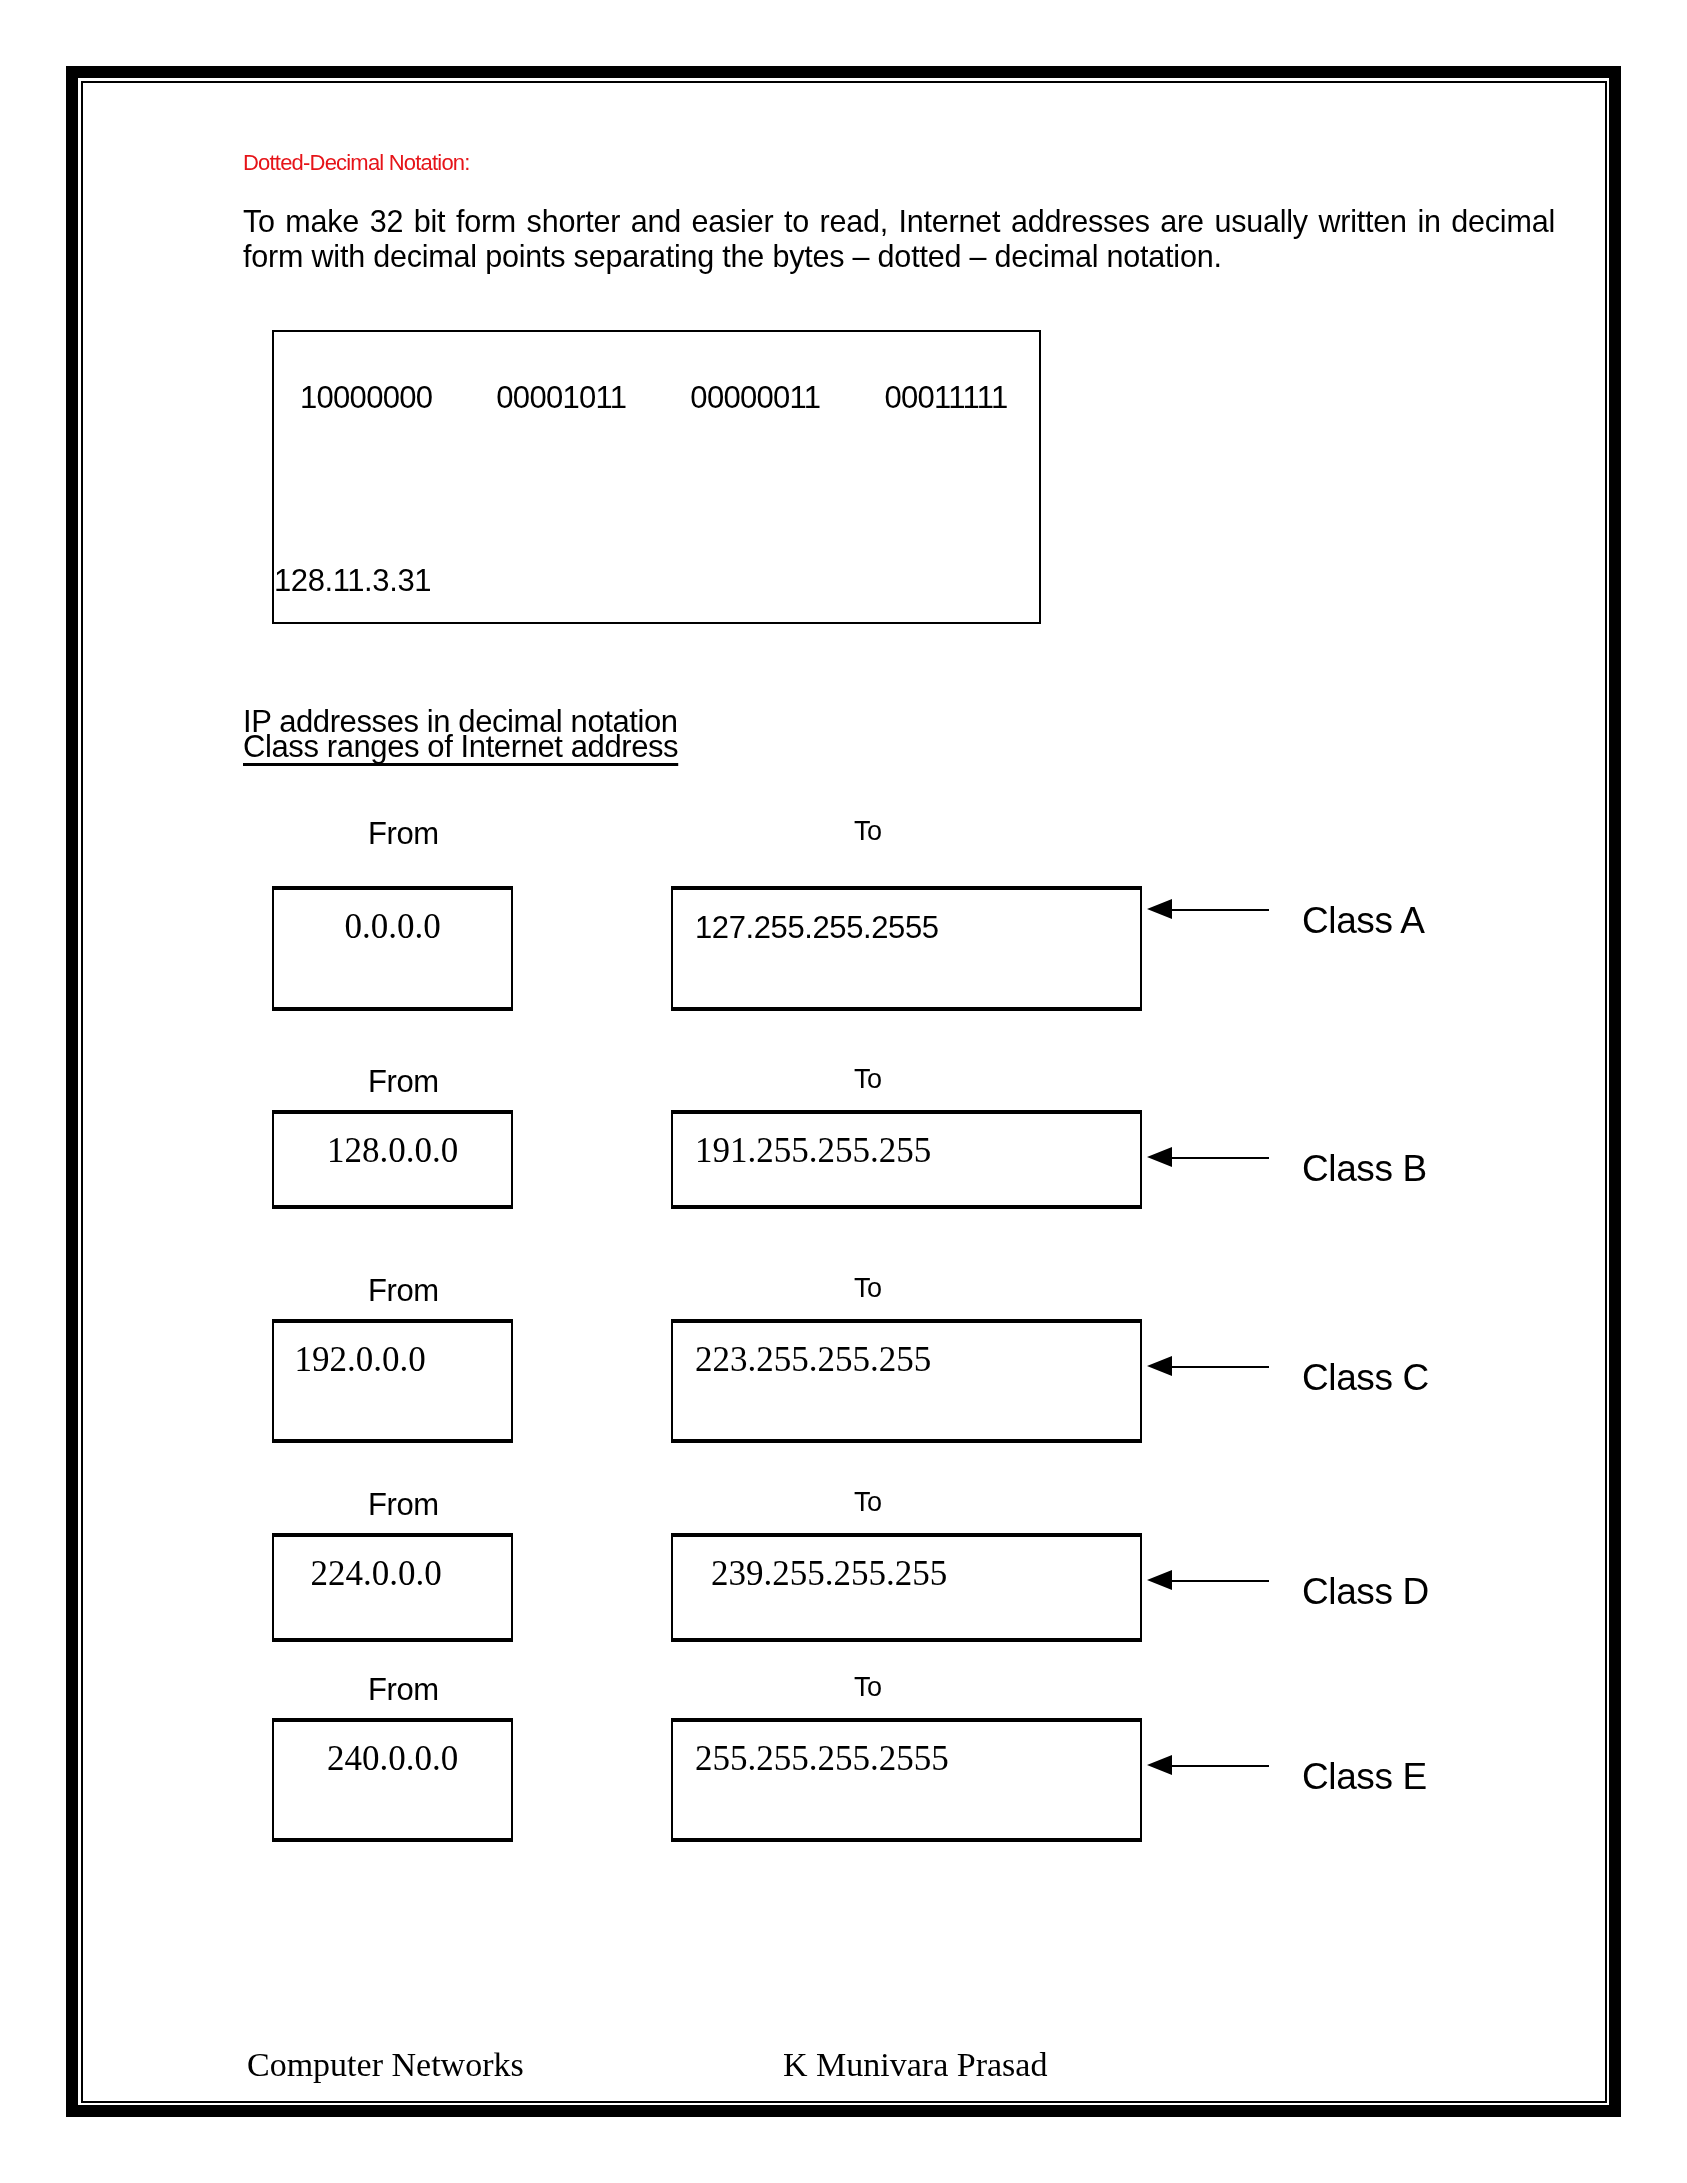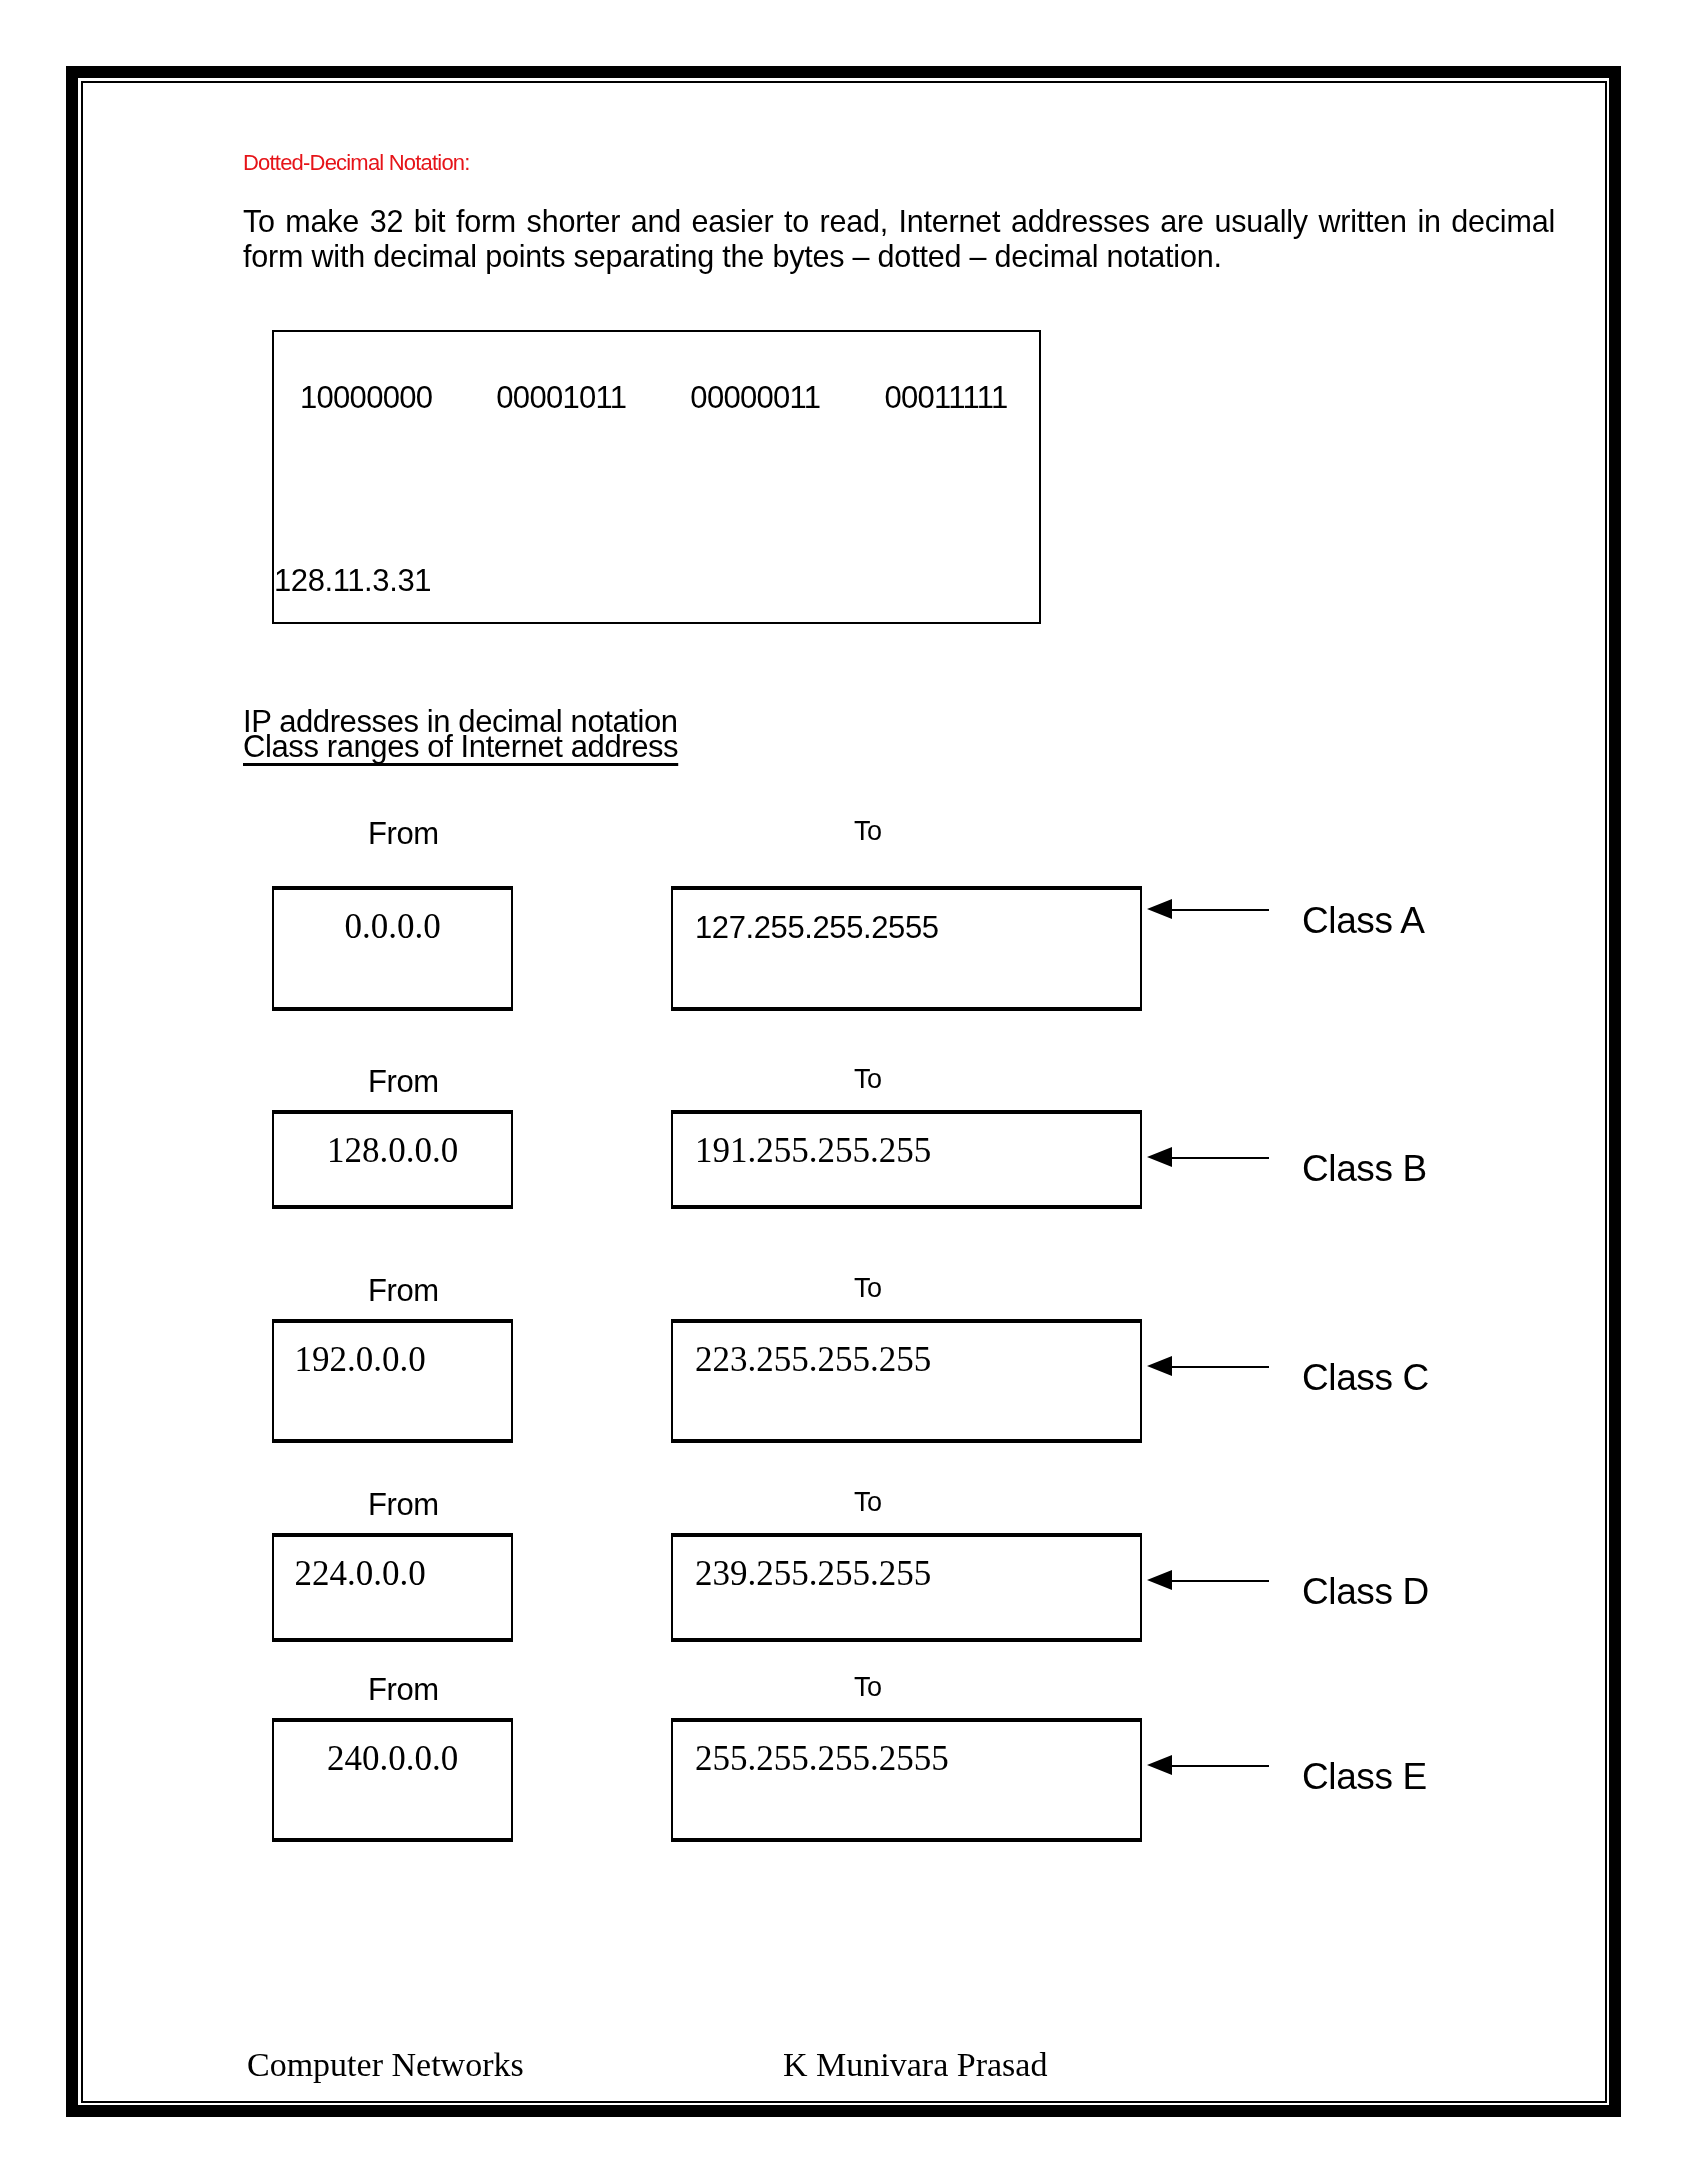--- a/index.html
+++ b/index.html
@@ -28,21 +28,21 @@
   .octet-row { position: absolute; left: 26px; top: 48px; display: flex; gap: 64px;
                font-size: 31px; letter-spacing: -0.7px; }
   .dotted-result { position: absolute; left: 0; top: 231px; width: 100%; text-align: left;
                    font-size: 31px; letter-spacing: -0.4px; }
 
   
   .range-row { position: absolute; left: 0; width: 1687px; }
   .row-a { top: 816px; }  .row-a .fbox, .row-a .tbox { height: 125px; margin-top: 24px; }
   .row-b { top: 1064px; } .row-b .fbox, .row-b .tbox { height: 99px; }
   .row-c { top: 1273px; } .row-c .fbox, .row-c .tbox { height: 124px; }
-  .row-d { top: 1487px; } .row-d .fbox, .row-d .tbox { height: 109px; }
+  .row-d { top: 1487px; } .row-d .fbox, .row-d .tbox { height: 109px; padding-left: 16px; }
   .row-e { top: 1672px; } .row-e .fbox, .row-e .tbox { height: 124px; }
 
   .from-label { position: absolute; left: 368px; top: 0; font-size: 31px; letter-spacing: -0.4px; }
   .to-label   { position: absolute; left: 854px; top: 0; font-size: 27px; letter-spacing: -0.4px; }
 
   .fbox { position: absolute; left: 272px; top: 46px; width: 241px;
           border: 2.5px solid #000; border-top-width: 4.1px; border-bottom-width: 4.1px; }
   .tbox { position: absolute; left: 671px; top: 46px; width: 471px;
           border: 2.5px solid #000; border-top-width: 4.1px; border-bottom-width: 4.1px; }
 

